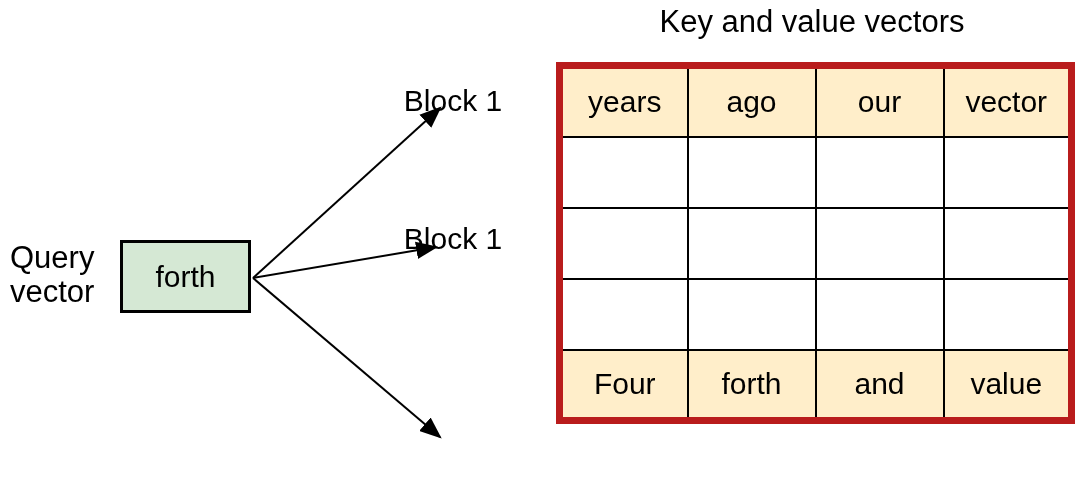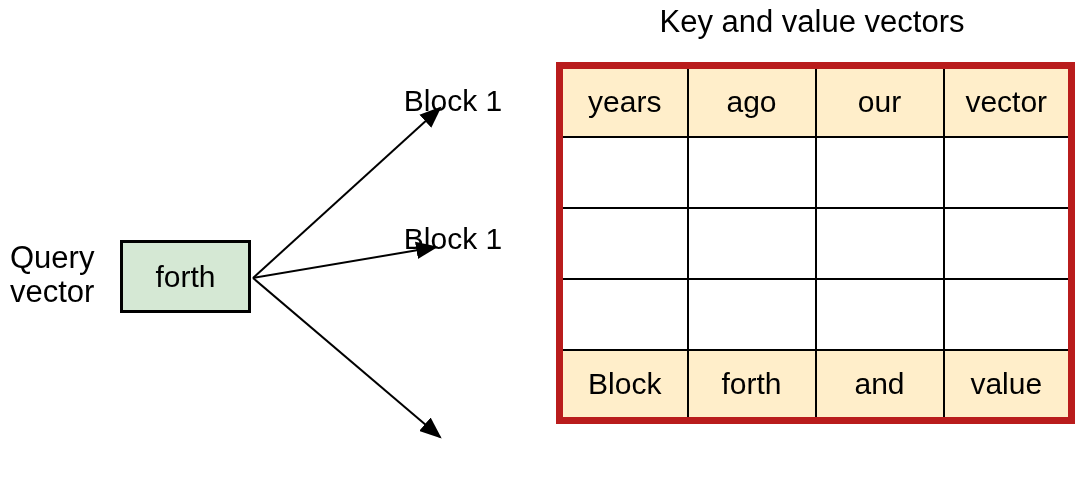--- a/index.html
+++ b/index.html
@@ -100,21 +100,21 @@
         <td></td>
         <td></td>
       </tr>
       <tr>
         <td></td>
         <td></td>
         <td></td>
         <td></td>
       </tr>
       <tr>
-        <td class="hl">Block</td>
+        <td class="hl">Four</td>
         <td class="hl">forth</td>
         <td class="hl">and</td>
         <td class="hl">value</td>
       </tr>
     </tbody>
   </table>
 
 </div>
 
 </body></html>

